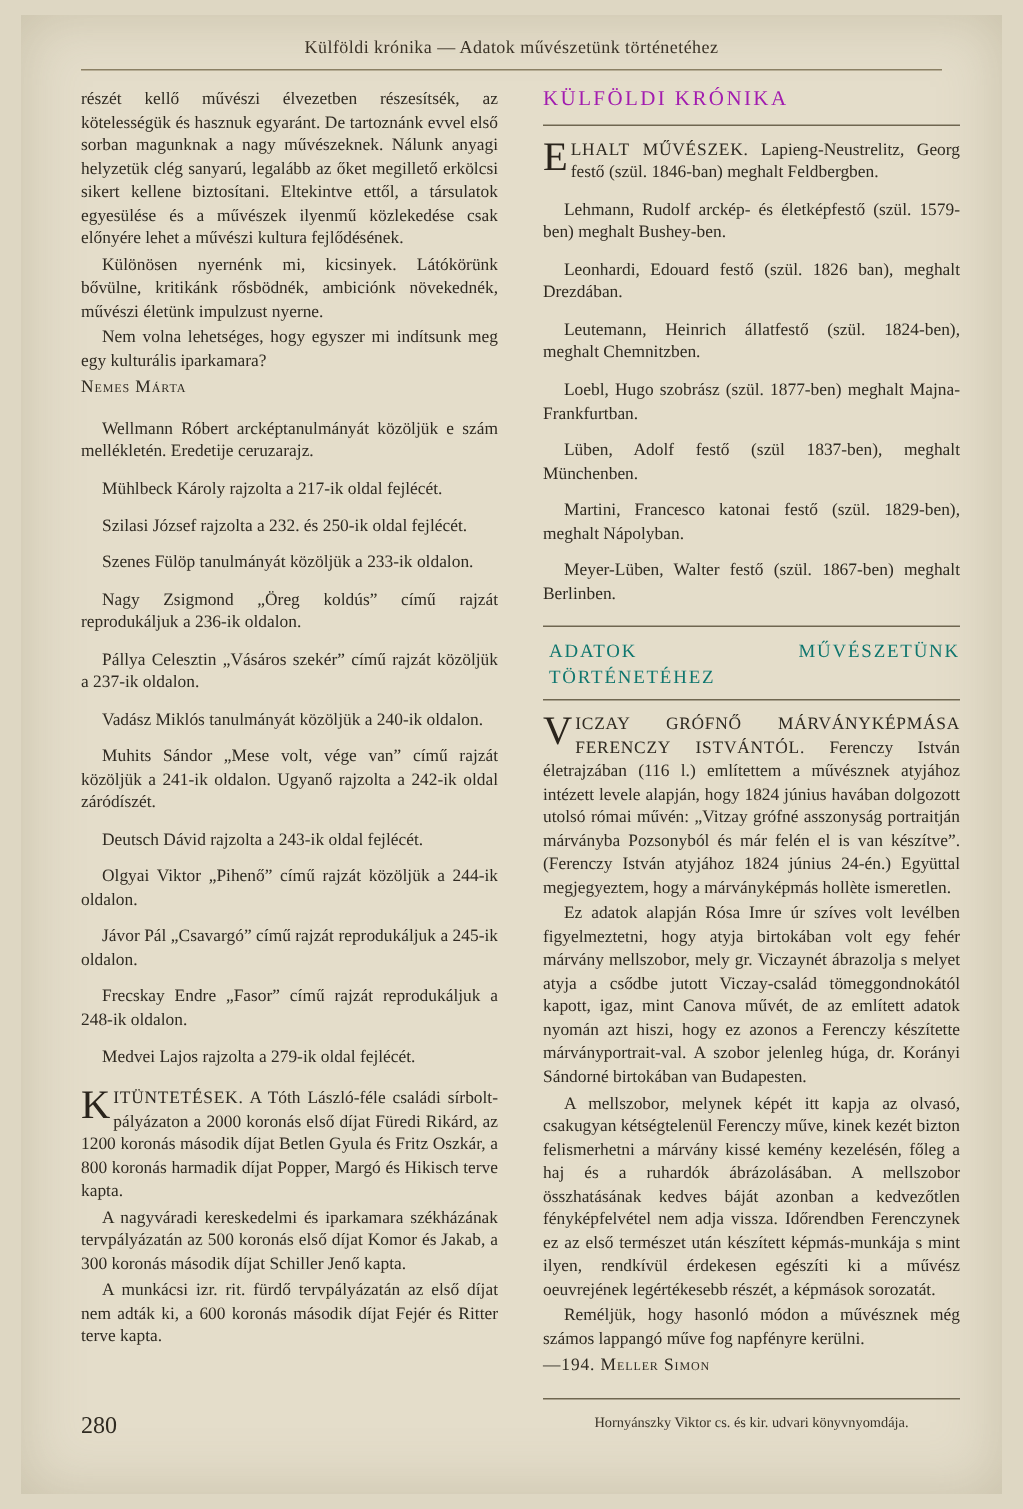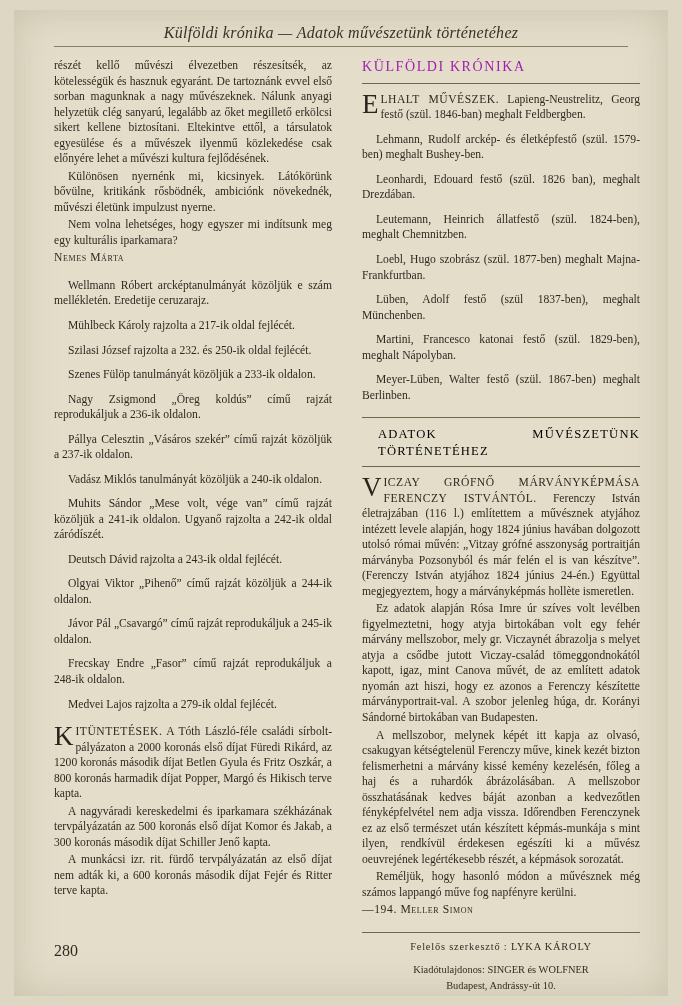--- a/index.html
+++ b/index.html
@@ -28,22 +28,21 @@
     height: 986px;
     background: #e4ddca;
     box-shadow: inset 0 0 40px rgba(150,140,110,0.35);
   }
   .header {
     position: absolute;
     left: 0;
     top: 14px;
     width: 654px;
     text-align: center;
-    font-style: italic;
-    font-size: 16px;
+    font-size: 12px;
     color: #3a3226;
     letter-spacing: 0.3px;
   }
   .rule {
     position: absolute;
     left: 40px;
     top: 36px;
     width: 574px;
     height: 1px;
     background: #8a7f63;
@@ -96,22 +95,22 @@
     letter-spacing: 1.6px;
     font-size: 14px;
     color: #a21caf;
     margin: 0 0 3px 0;
     text-indent: 0;
   }
   .secthead2 {
     font-variant: small-caps;
     letter-spacing: 1.2px;
     font-size: 12.6px;
-    color: #000000;
-    margin: 0 0 4px 16px;
+    color: #0f766e;
+    margin: 0 0 4px 4px;
     text-indent: 0;
   }
   .hr-thin {
     height: 1px;
     background: #6f6650;
     margin: 6px 0 8px 0;
   }
   .hr-short {
     height: 1px;
     background: #6f6650;
@@ -204,28 +203,20 @@
         <p class="noind blockhead">
           <span class="dropcap">V</span><span class="spaced">ICZAY GRÓFNŐ MÁRVÁNYKÉPMÁSA FERENCZY ISTVÁNTÓL.</span>
           <span>Ferenczy István életrajzában (116 l.) említettem a művésznek atyjához intézett levele alapján, hogy 1824 június havában dolgozott utolsó római művén: „Vitzay grófné asszonyság portraitján márványba Pozsonyból és már felén el is van készítve”. (Ferenczy István atyjához 1824 június 24-én.) Együttal megjegyeztem, hogy a márványképmás hollète ismeretlen.</span>
         </p>
         <p>Ez adatok alapján Rósa Imre úr szíves volt levélben figyelmeztetni, hogy atyja birtokában volt egy fehér márvány mellszobor, mely gr. Viczaynét ábrazolja s melyet atyja a csődbe jutott Viczay-család tömeggondnokától kapott, igaz, mint Canova művét, de az említett adatok nyomán azt hiszi, hogy ez azonos a Ferenczy készítette márványportrait-val. A szobor jelenleg húga, dr. Korányi Sándorné birtokában van Budapesten.</p>
         <p>A mellszobor, melynek képét itt kapja az olvasó, csakugyan kétségtelenül Ferenczy műve, kinek kezét bizton felismerhetni a márvány kissé kemény kezelésén, főleg a haj és a ruhardók ábrázolásában. A mellszobor összhatásának kedves báját azonban a kedvezőtlen fényképfelvétel nem adja vissza. Időrendben Ferenczynek ez az első természet után készített képmás-munkája s mint ilyen, rendkívül érdekesen egészíti ki a művész oeuvrejének legértékesebb részét, a képmások sorozatát.</p>
         <p>Reméljük, hogy hasonló módon a művésznek még számos lappangó műve fog napfényre kerülni.</p>
         <span class="sig">—194. Meller Simon</span>
 
         <div class="hr-short" style="margin-top:14px;"></div>
-        <div class="colophon">
-          <div class="cl1">Felelős szerkesztő : LYKA KÁROLY</div>
-          <div style="margin-top:8px;">
-            <span>Kiadótulajdonos:</span>
-            <span>SINGER és WOLFNER</span>
-          </div>
-          <div>Budapest, Andrássy-út 10.</div>
-        </div>
         <div class="imprint">Hornyánszky Viktor cs. és kir. udvari könyvnyomdája.</div>
       </div>
 
     </div>
 
     <div class="pageno">280</div>
   </div>
 </div>
 
 </body></html>

